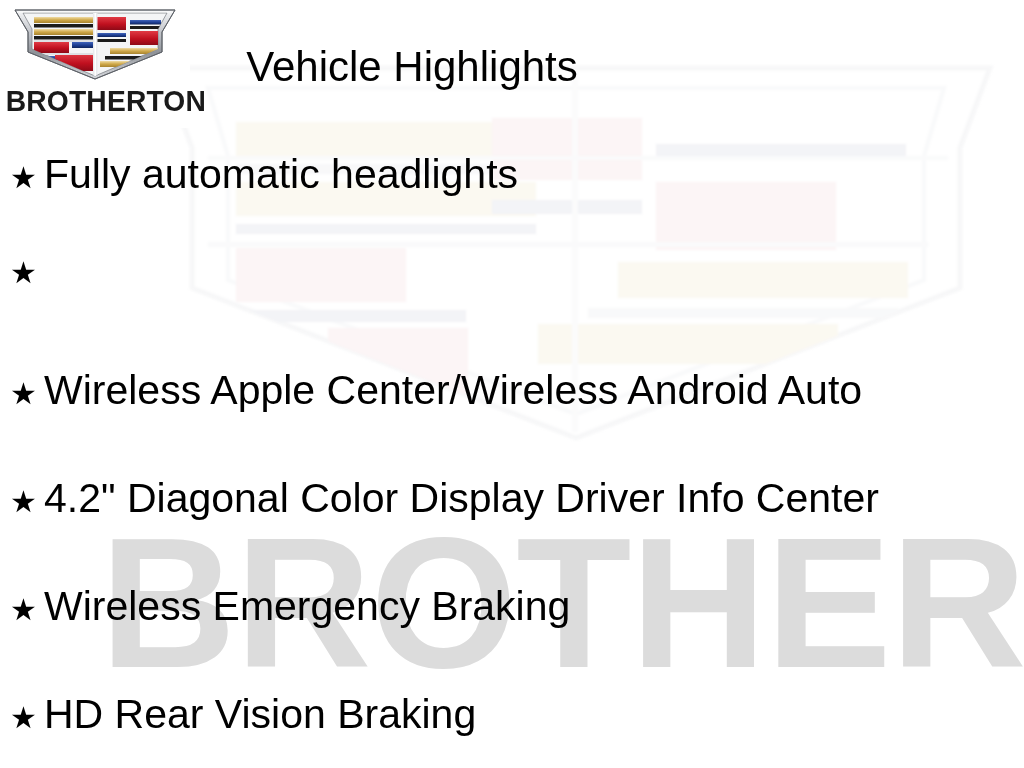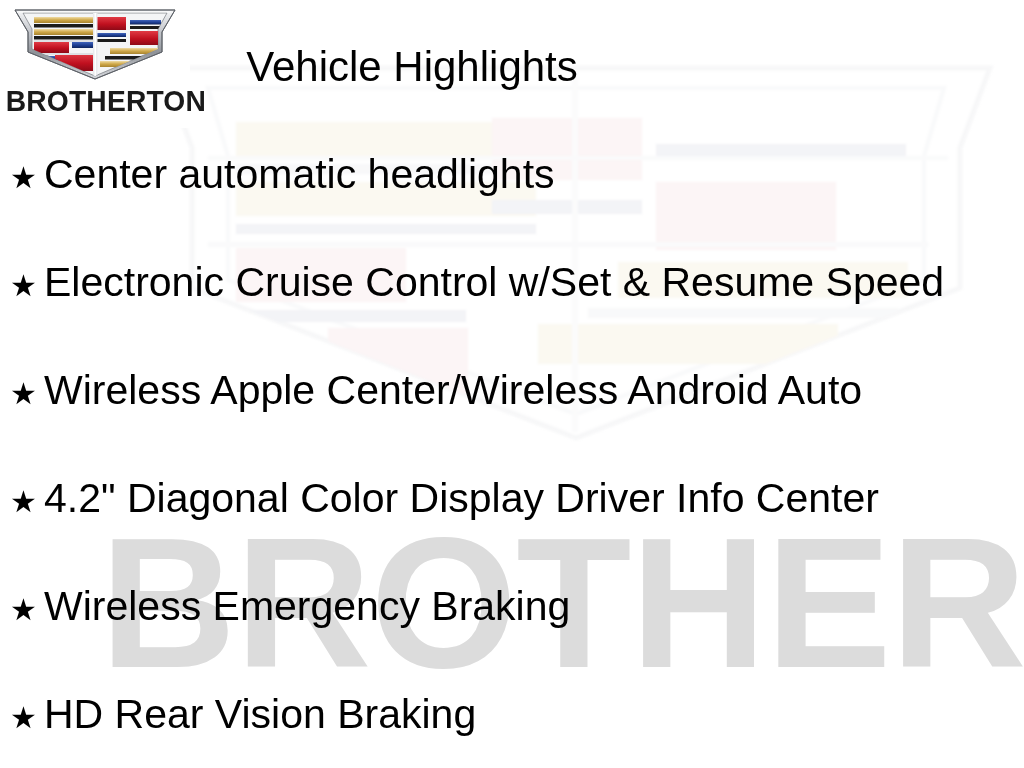--- a/index.html
+++ b/index.html
@@ -252,26 +252,25 @@
     </div>
     <div class="logo-word">BROTHERTON</div>
   </div>
 
   <div class="title">Vehicle Highlights</div>
 
   <div class="bullets">
 
     <div class="bullet-row">
       <span class="bullet-mark">★</span>
-      <span class="bullet-text">Center automatic headlights</span>
-    </div>
-
-    <div class="bullet-row">
-      <span class="bullet-mark">★</span>
-      <span class="bullet-text">Electronic Cruise Control w/Set &amp; Resume Speed</span>
+      <span class="bullet-text">Fully automatic headlights</span>
+    </div>
+
+    <div class="bullet-row">
+      <span class="bullet-mark">★</span>
     </div>
 
     <div class="bullet-row">
       <span class="bullet-mark">★</span>
       <span class="bullet-text">Wireless Apple Center/Wireless Android Auto</span>
     </div>
 
     <div class="bullet-row">
       <span class="bullet-mark">★</span>
       <span class="bullet-text">4.2" Diagonal Color Display Driver Info Center</span>

